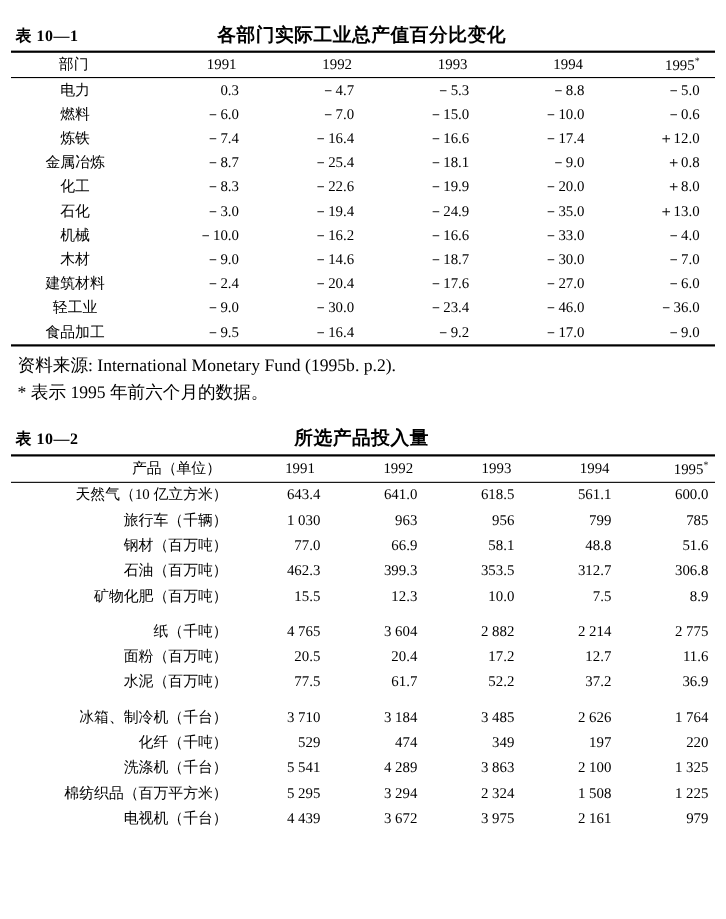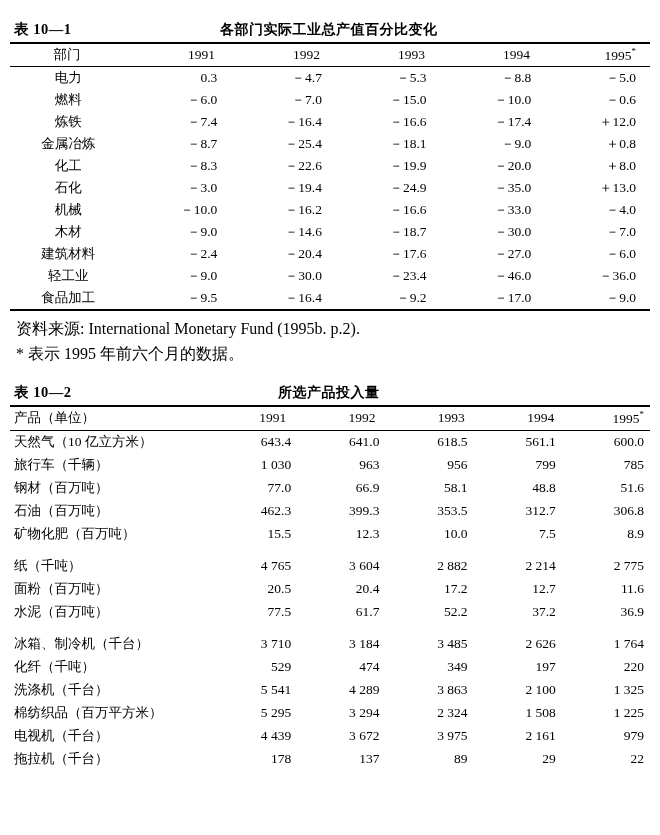--- a/index.html
+++ b/index.html
@@ -30,21 +30,21 @@
   .tbl-num {
     font-weight: bold;
     font-size: 14.5px;
     letter-spacing: 0.5px;
     white-space: nowrap;
   }
   .tbl-title {
     flex: 1;
     text-align: center;
     font-weight: bold;
-    font-size: 14px;
+    font-size: 17px;
     letter-spacing: 0.5px;
     margin-right: 60px;
   }
   .rule-thick {
     border-top: 2px solid #000;
     margin: 0 0 0 0;
   }
   .rule-thin {
     border-top: 1px solid #000;
   }
@@ -87,21 +87,21 @@
   .notes .n1 { padding-left: 2px; }
   .notes .n2 { padding-left: 2px; }
 
   .gap-block { height: 16px; }
 
   
   table.data.t2 {
     font-size: 13.5px;
   }
   table.data.t2 td.col-label, table.data.t2 th.col-label {
-    text-align: left;
+    text-align: right;
     width: 200px;
     padding-left: 4px;
   }
   table.data.t2 th.num, table.data.t2 td.num {
     width: 88px;
     padding-right: 6px;
   }
   table.data.t2 tr.spacer td {
     height: 9px;
     padding: 0;
@@ -369,25 +369,17 @@
           <td class="num">1 225</td>
         </tr>
         <tr>
           <td class="col-label">电视机（千台）</td>
           <td class="num">4 439</td>
           <td class="num">3 672</td>
           <td class="num">3 975</td>
           <td class="num">2 161</td>
           <td class="num">979</td>
         </tr>
-        <tr>
-          <td class="col-label">拖拉机（千台）</td>
-          <td class="num">178</td>
-          <td class="num">137</td>
-          <td class="num">89</td>
-          <td class="num">29</td>
-          <td class="num">22</td>
-        </tr>
       </tbody>
     </table>
   </div>
 
 </div>
 
 </body></html>

